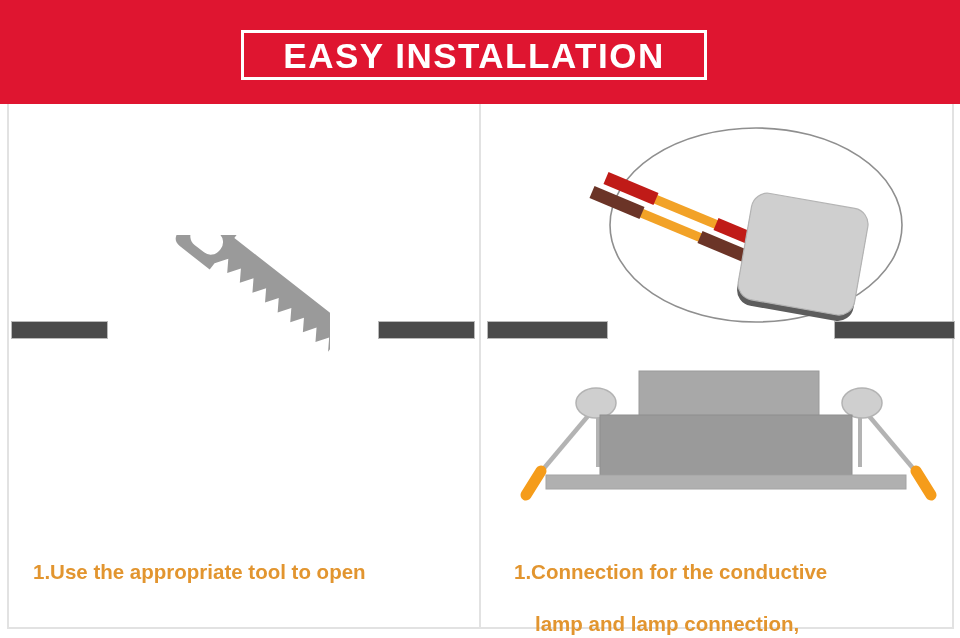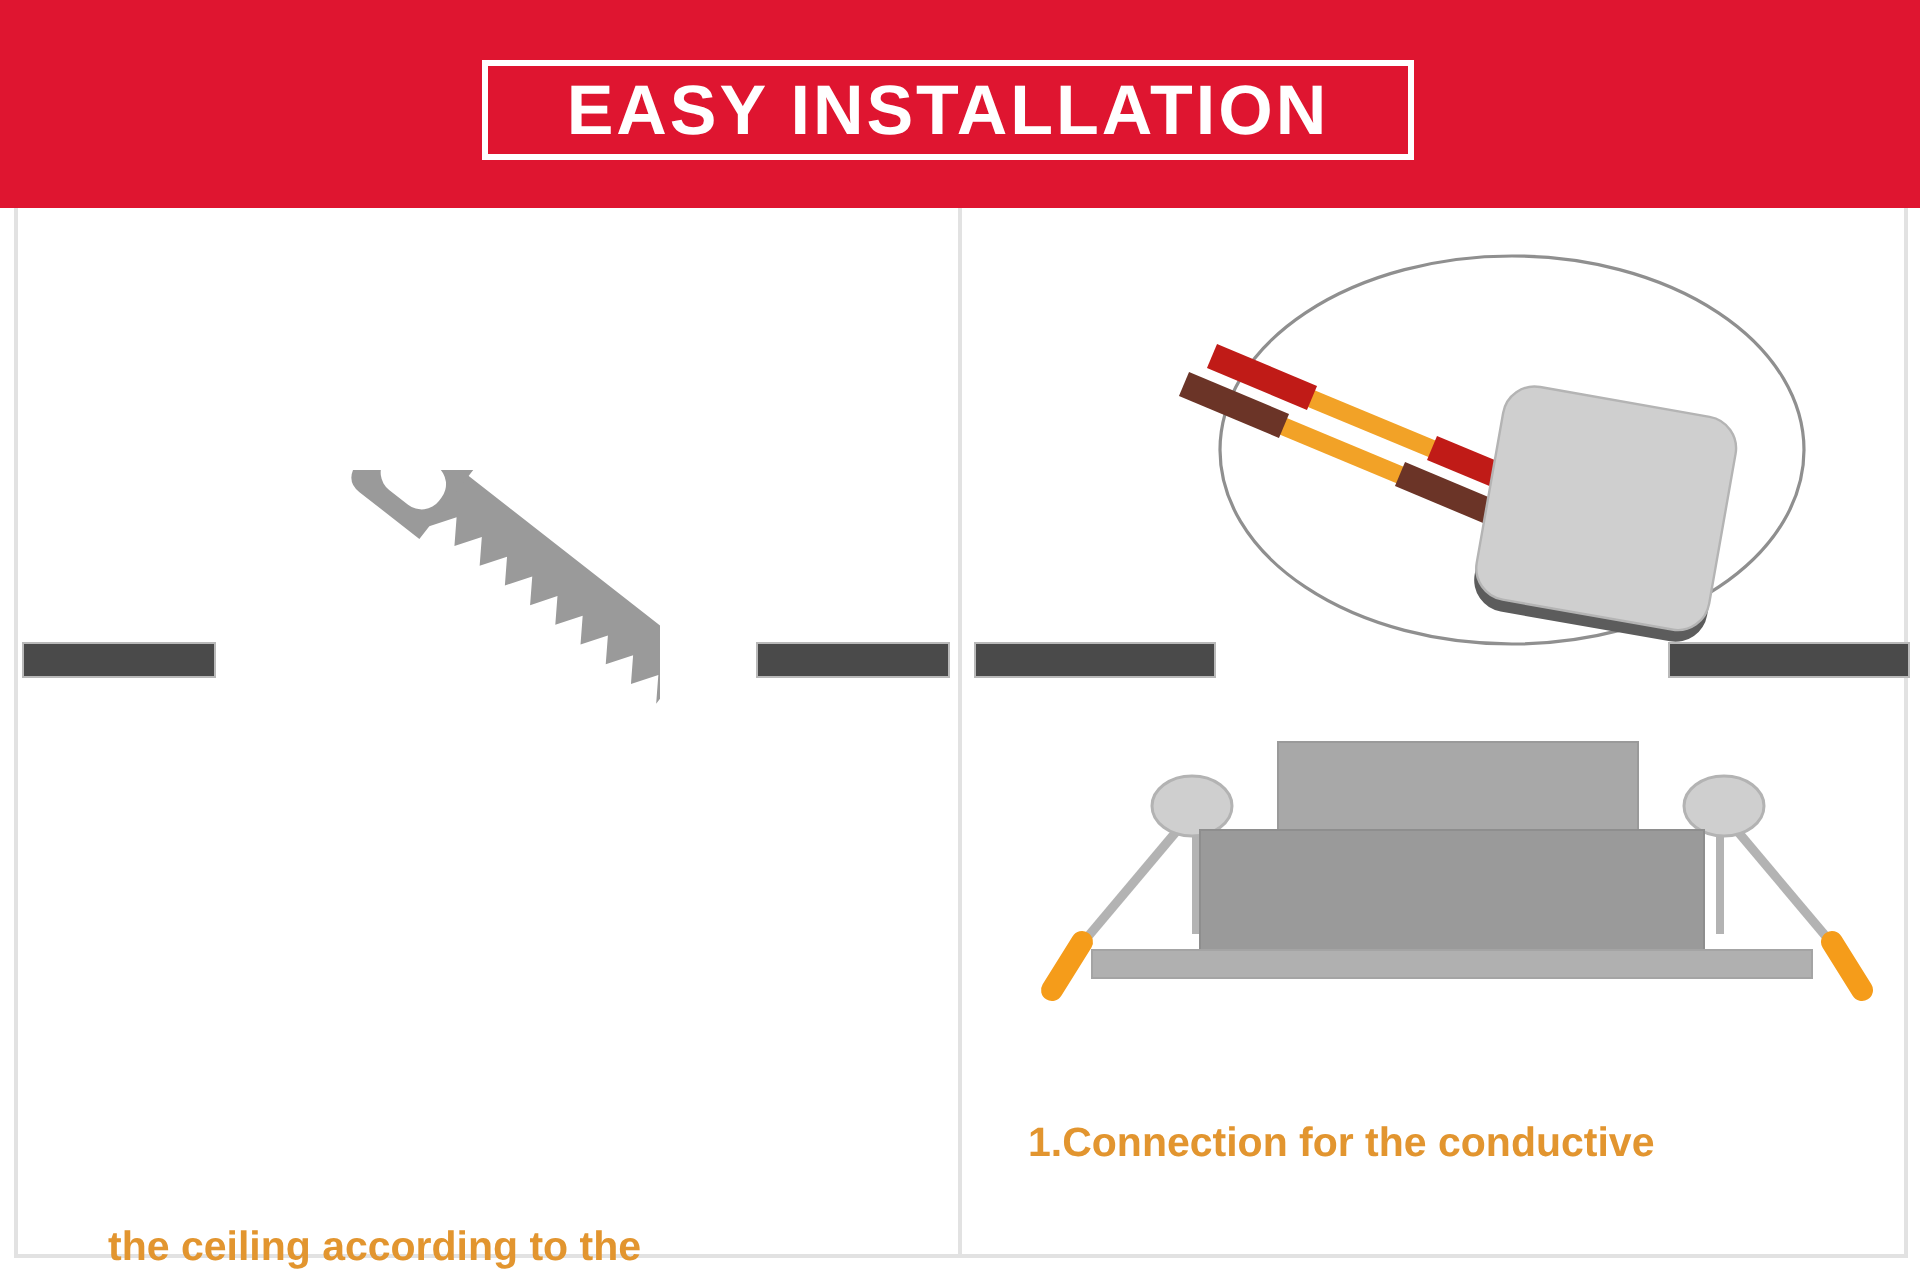--- a/index.html
+++ b/index.html
@@ -186,23 +186,23 @@
     </g>
 
     <rect x="131" y="16" width="180" height="48" fill="#a8a8a8" stroke="#9a9a9a" stroke-width="1"></rect>
 
     <rect x="92" y="60" width="252" height="60" fill="#9a9a9a" stroke="#8e8e8e" stroke-width="1"></rect>
 
     <rect x="38" y="120" width="360" height="14" fill="#b0b0b0" stroke="#a4a4a4" stroke-width="1"></rect>
   </svg>
 
   <div class="caption caption-left">
-    <br>
-    <span class="cap-indent">the ceiling according to the</span>
+    <span>1.Use the appropriate tool to open</span><br>
     
   </div>
 
   <div class="caption caption-right">
     <span>1.Connection for the conductive</span><br>
+    <span class="cap-indent">lamp and lamp connection,</span>
     
   </div>
 
 </div>
 
 </body></html>

